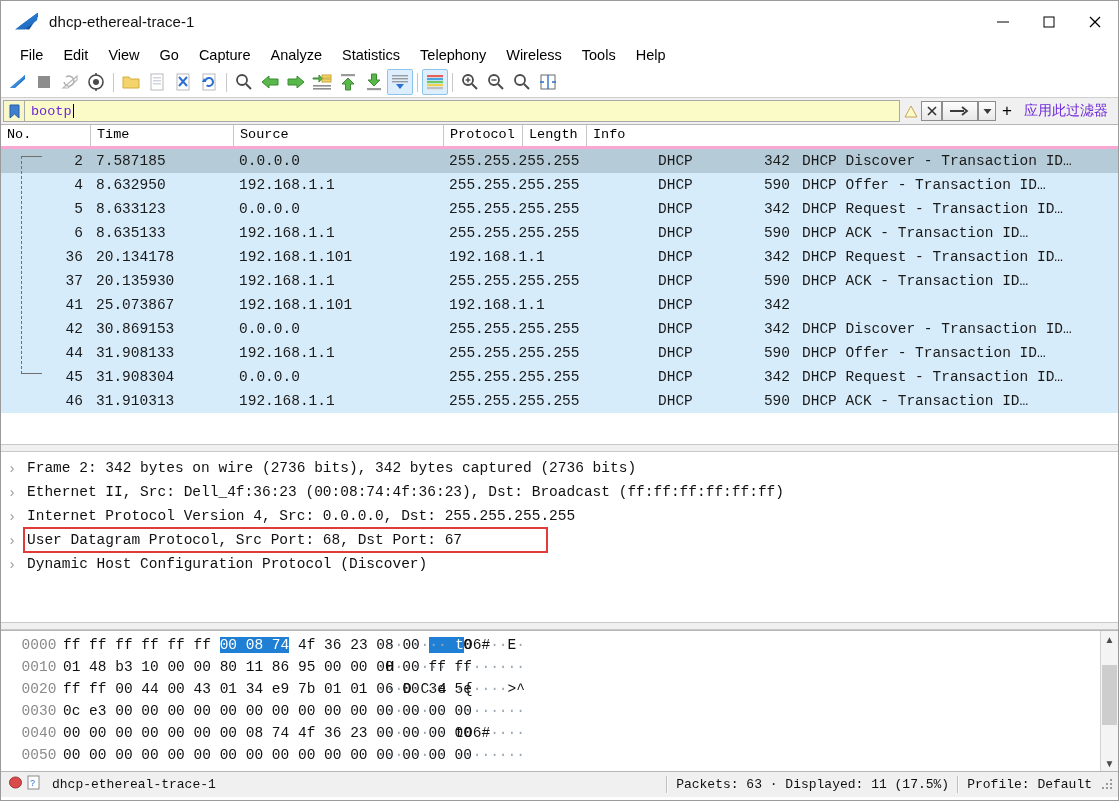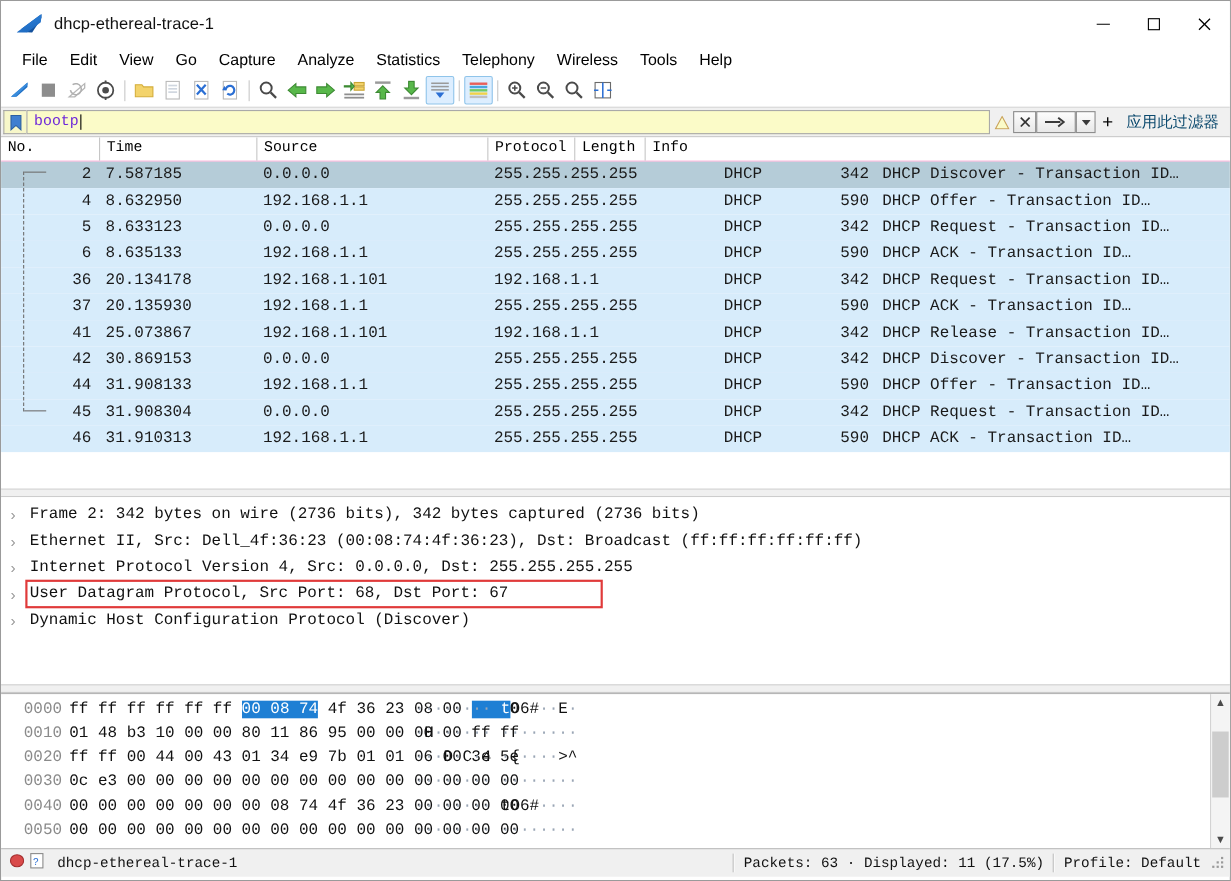--- a/index.html
+++ b/index.html
@@ -40,25 +40,25 @@
   
   .filterbar{height:26px;display:flex;align-items:center;background:#f0f0f0;border-bottom:1px solid #b6b6b6;}
   .fbook{width:21px;height:22px;margin-left:2px;display:flex;align-items:center;justify-content:center;background:#f7f7c9;border:1px solid #a9a9a9;border-right:none;box-sizing:border-box;}
   .finput{flex:1;height:22px;background:#fbfbc8;border:1px solid #a9a9a9;box-sizing:border-box;display:flex;align-items:center;position:relative;}
   .finput-text{font-family:"Liberation Mono",monospace;font-size:13.5px;color:#6d28d9;padding-left:6px;letter-spacing:0px;}
   .caret{display:inline-block;width:1px;height:14px;background:#000;margin-left:1px;vertical-align:middle;}
   .fright{height:22px;display:flex;align-items:center;}
   .fbtn{width:21px;height:20px;display:flex;align-items:center;justify-content:center;box-sizing:border-box;}
   .fbtn.box{border:1px solid #8d8d8d;background:linear-gradient(#fdfdfd,#e8e8e8);}
   .fplus{width:22px;text-align:center;font-size:17px;color:#000;}
-  .fcjk{font-size:14px;color:#0c4a6e;padding:0 10px 0 6px;font-family:"DejaVu Sans",sans-serif;}
+  .fcjk{font-size:14px;color:#6d28d9;padding:0 10px 0 6px;font-family:"DejaVu Sans",sans-serif;}
 
   
   .plist{position:relative;background:#fff;}
-  .phead{display:flex;height:21px;background:#fff;border-bottom:1px solid #f9a8d4;}
+  .phead{display:flex;height:21px;background:#fff;border-bottom:3px solid #f9a8d4;}
   .phead .hcell{font-family:"Liberation Mono",monospace;font-size:13.5px;color:#000;
     padding-left:6px;box-sizing:border-box;border-right:1px solid #c6c6c6;line-height:20px;overflow:hidden;white-space:nowrap;}
   .prow{display:flex;height:24px;align-items:center;font-family:"Liberation Mono",monospace;font-size:14.5px;color:#1a1a1a;white-space:nowrap;}
   .prow.even{background:#d7ecfb;}
   .prow.selected{background:#b5ccd8;}
   .c-no{width:90px;text-align:right;padding-right:8px;box-sizing:border-box;}
   .c-time{width:143px;padding-left:5px;box-sizing:border-box;}
   .c-src{width:210px;padding-left:5px;box-sizing:border-box;}
   .c-dst{width:209px;padding-left:5px;box-sizing:border-box;}
   .c-proto{width:79px;padding-left:5px;box-sizing:border-box;}
@@ -395,21 +395,20 @@
           <div class="c-len">590</div>
           <div class="c-info">DHCP ACK      - Transaction ID…</div>
         </div>
         <div class="prow even">
           <div class="c-no">41</div>
           <div class="c-time">25.073867</div>
           <div class="c-src">192.168.1.101</div>
           <div class="c-dst">192.168.1.1</div>
           <div class="c-proto">DHCP</div>
           <div class="c-len">342</div>
-          <div class="c-info">DHCP Release  - Transaction ID…</div>
         </div>
         <div class="prow even">
           <div class="c-no">42</div>
           <div class="c-time">30.869153</div>
           <div class="c-src">0.0.0.0</div>
           <div class="c-dst">255.255.255.255</div>
           <div class="c-proto">DHCP</div>
           <div class="c-len">342</div>
           <div class="c-info">DHCP Discover - Transaction ID…</div>
         </div>

